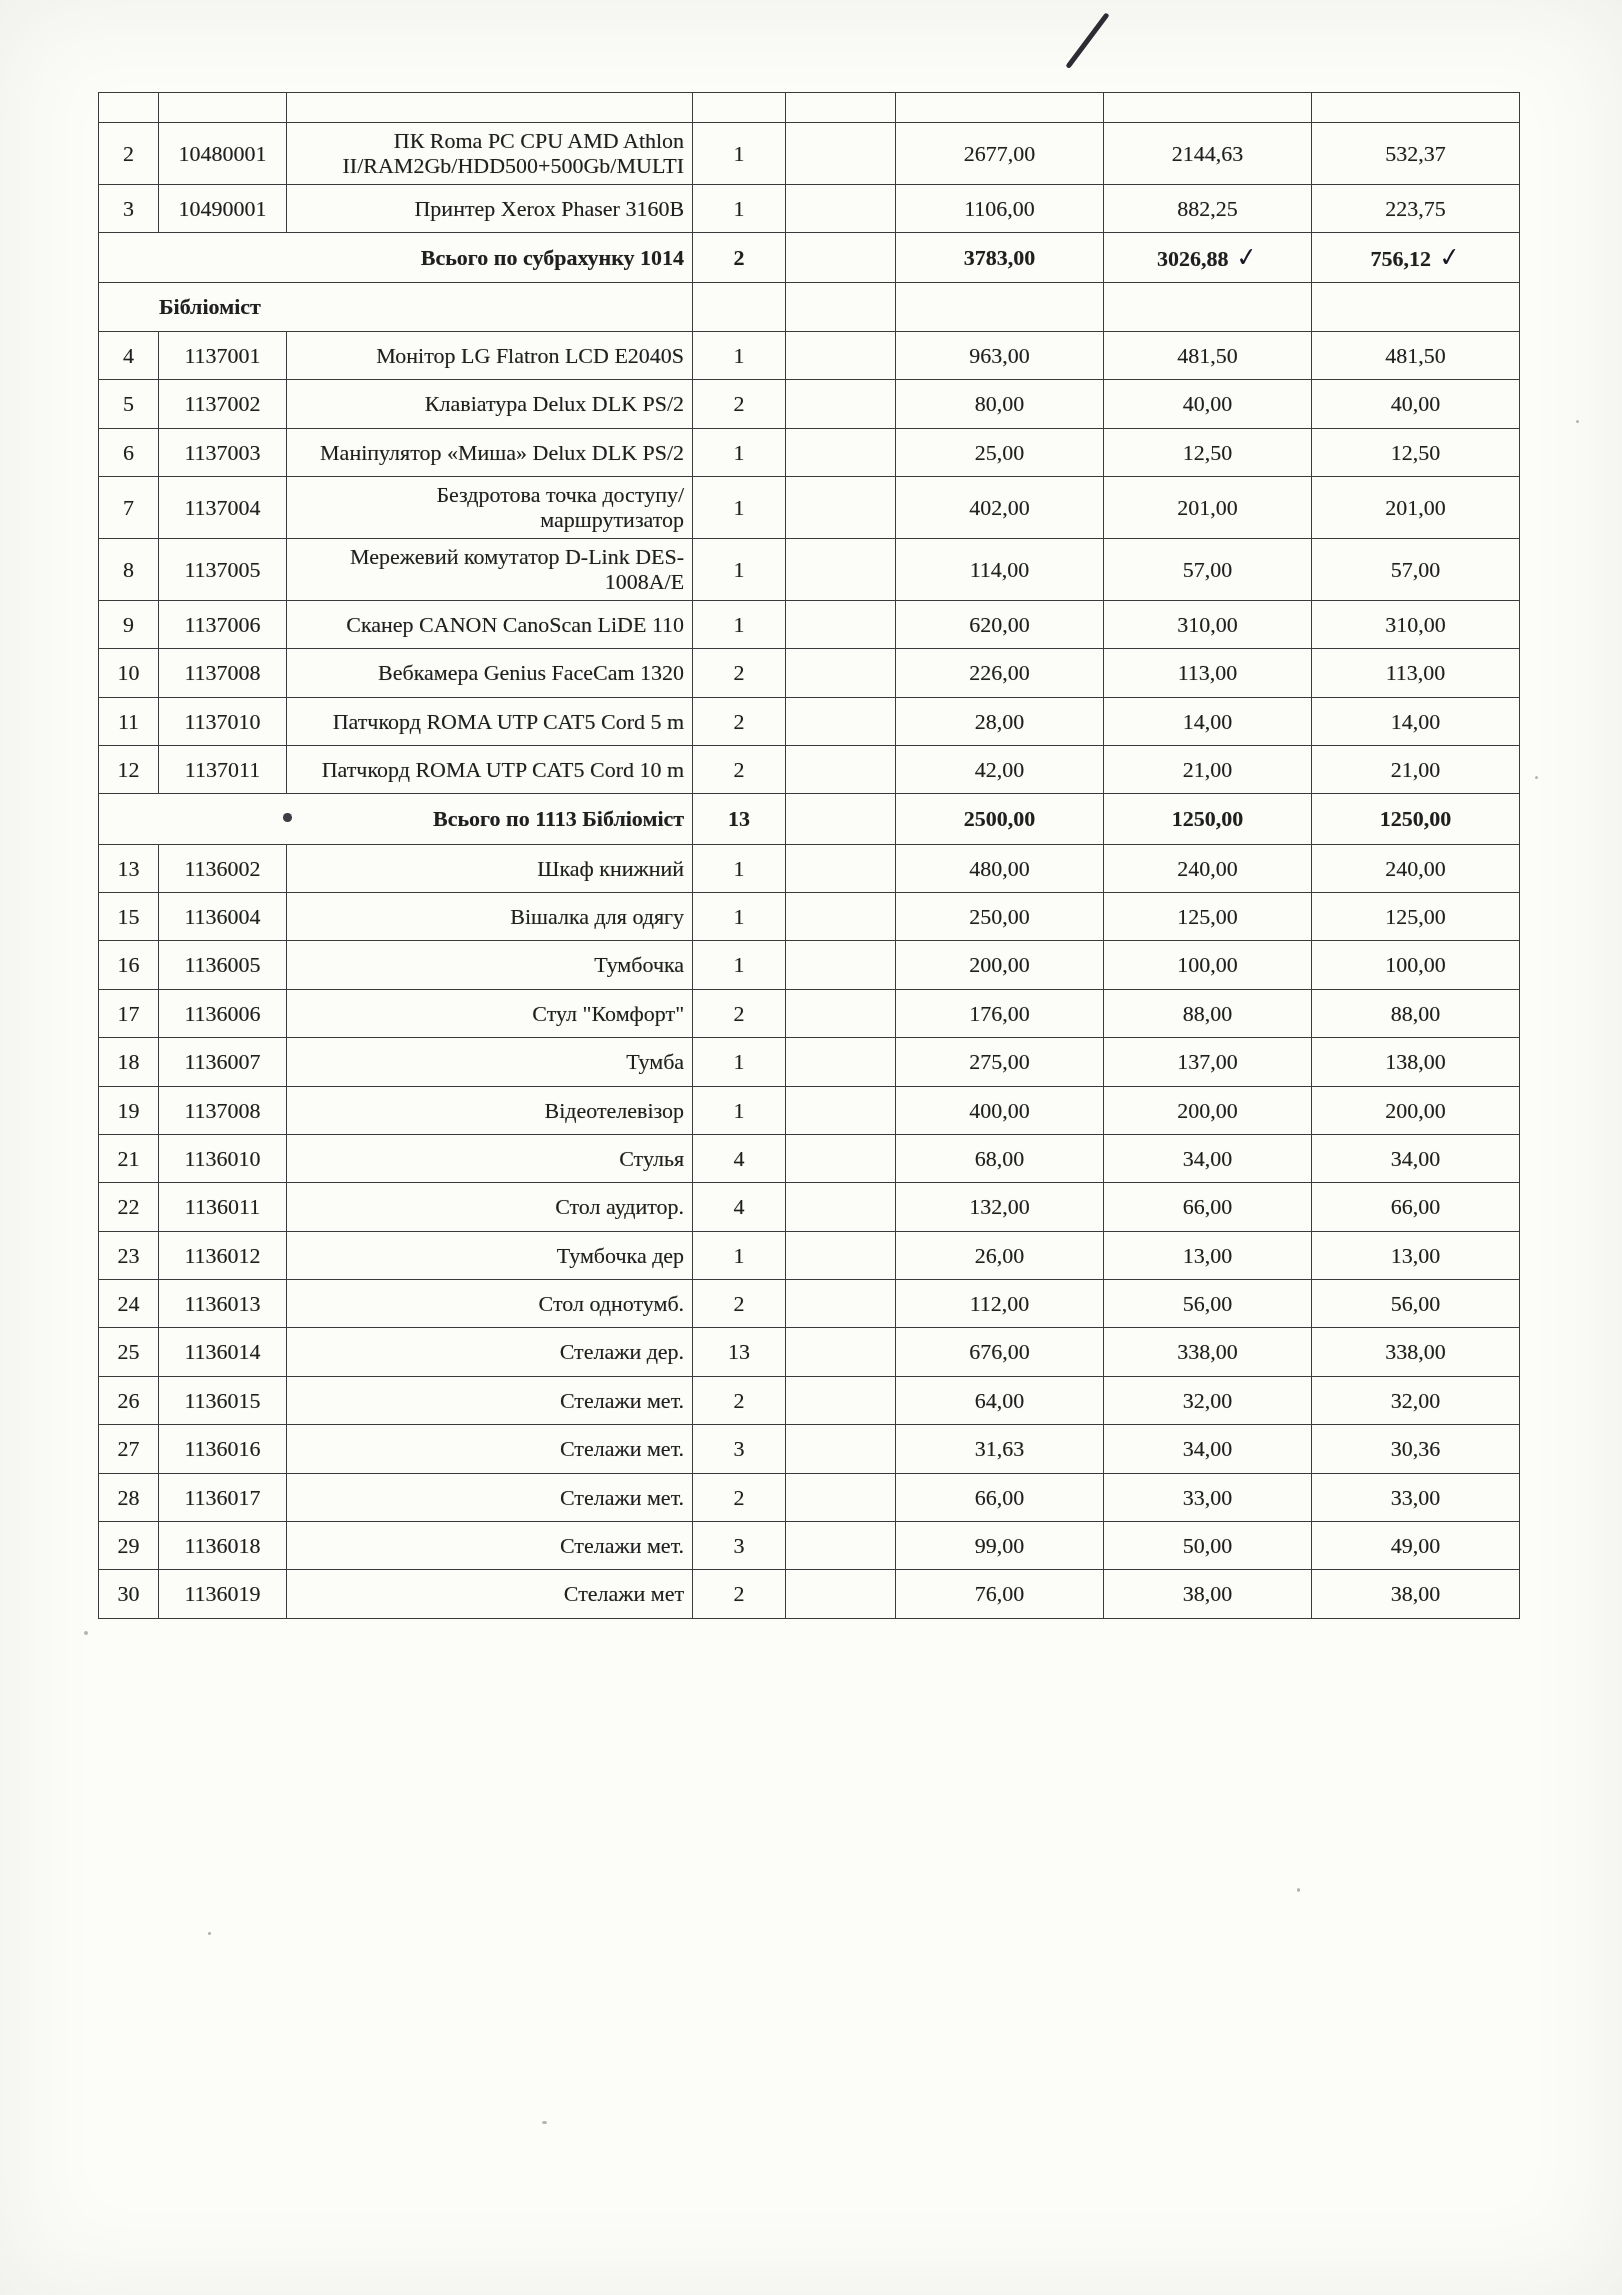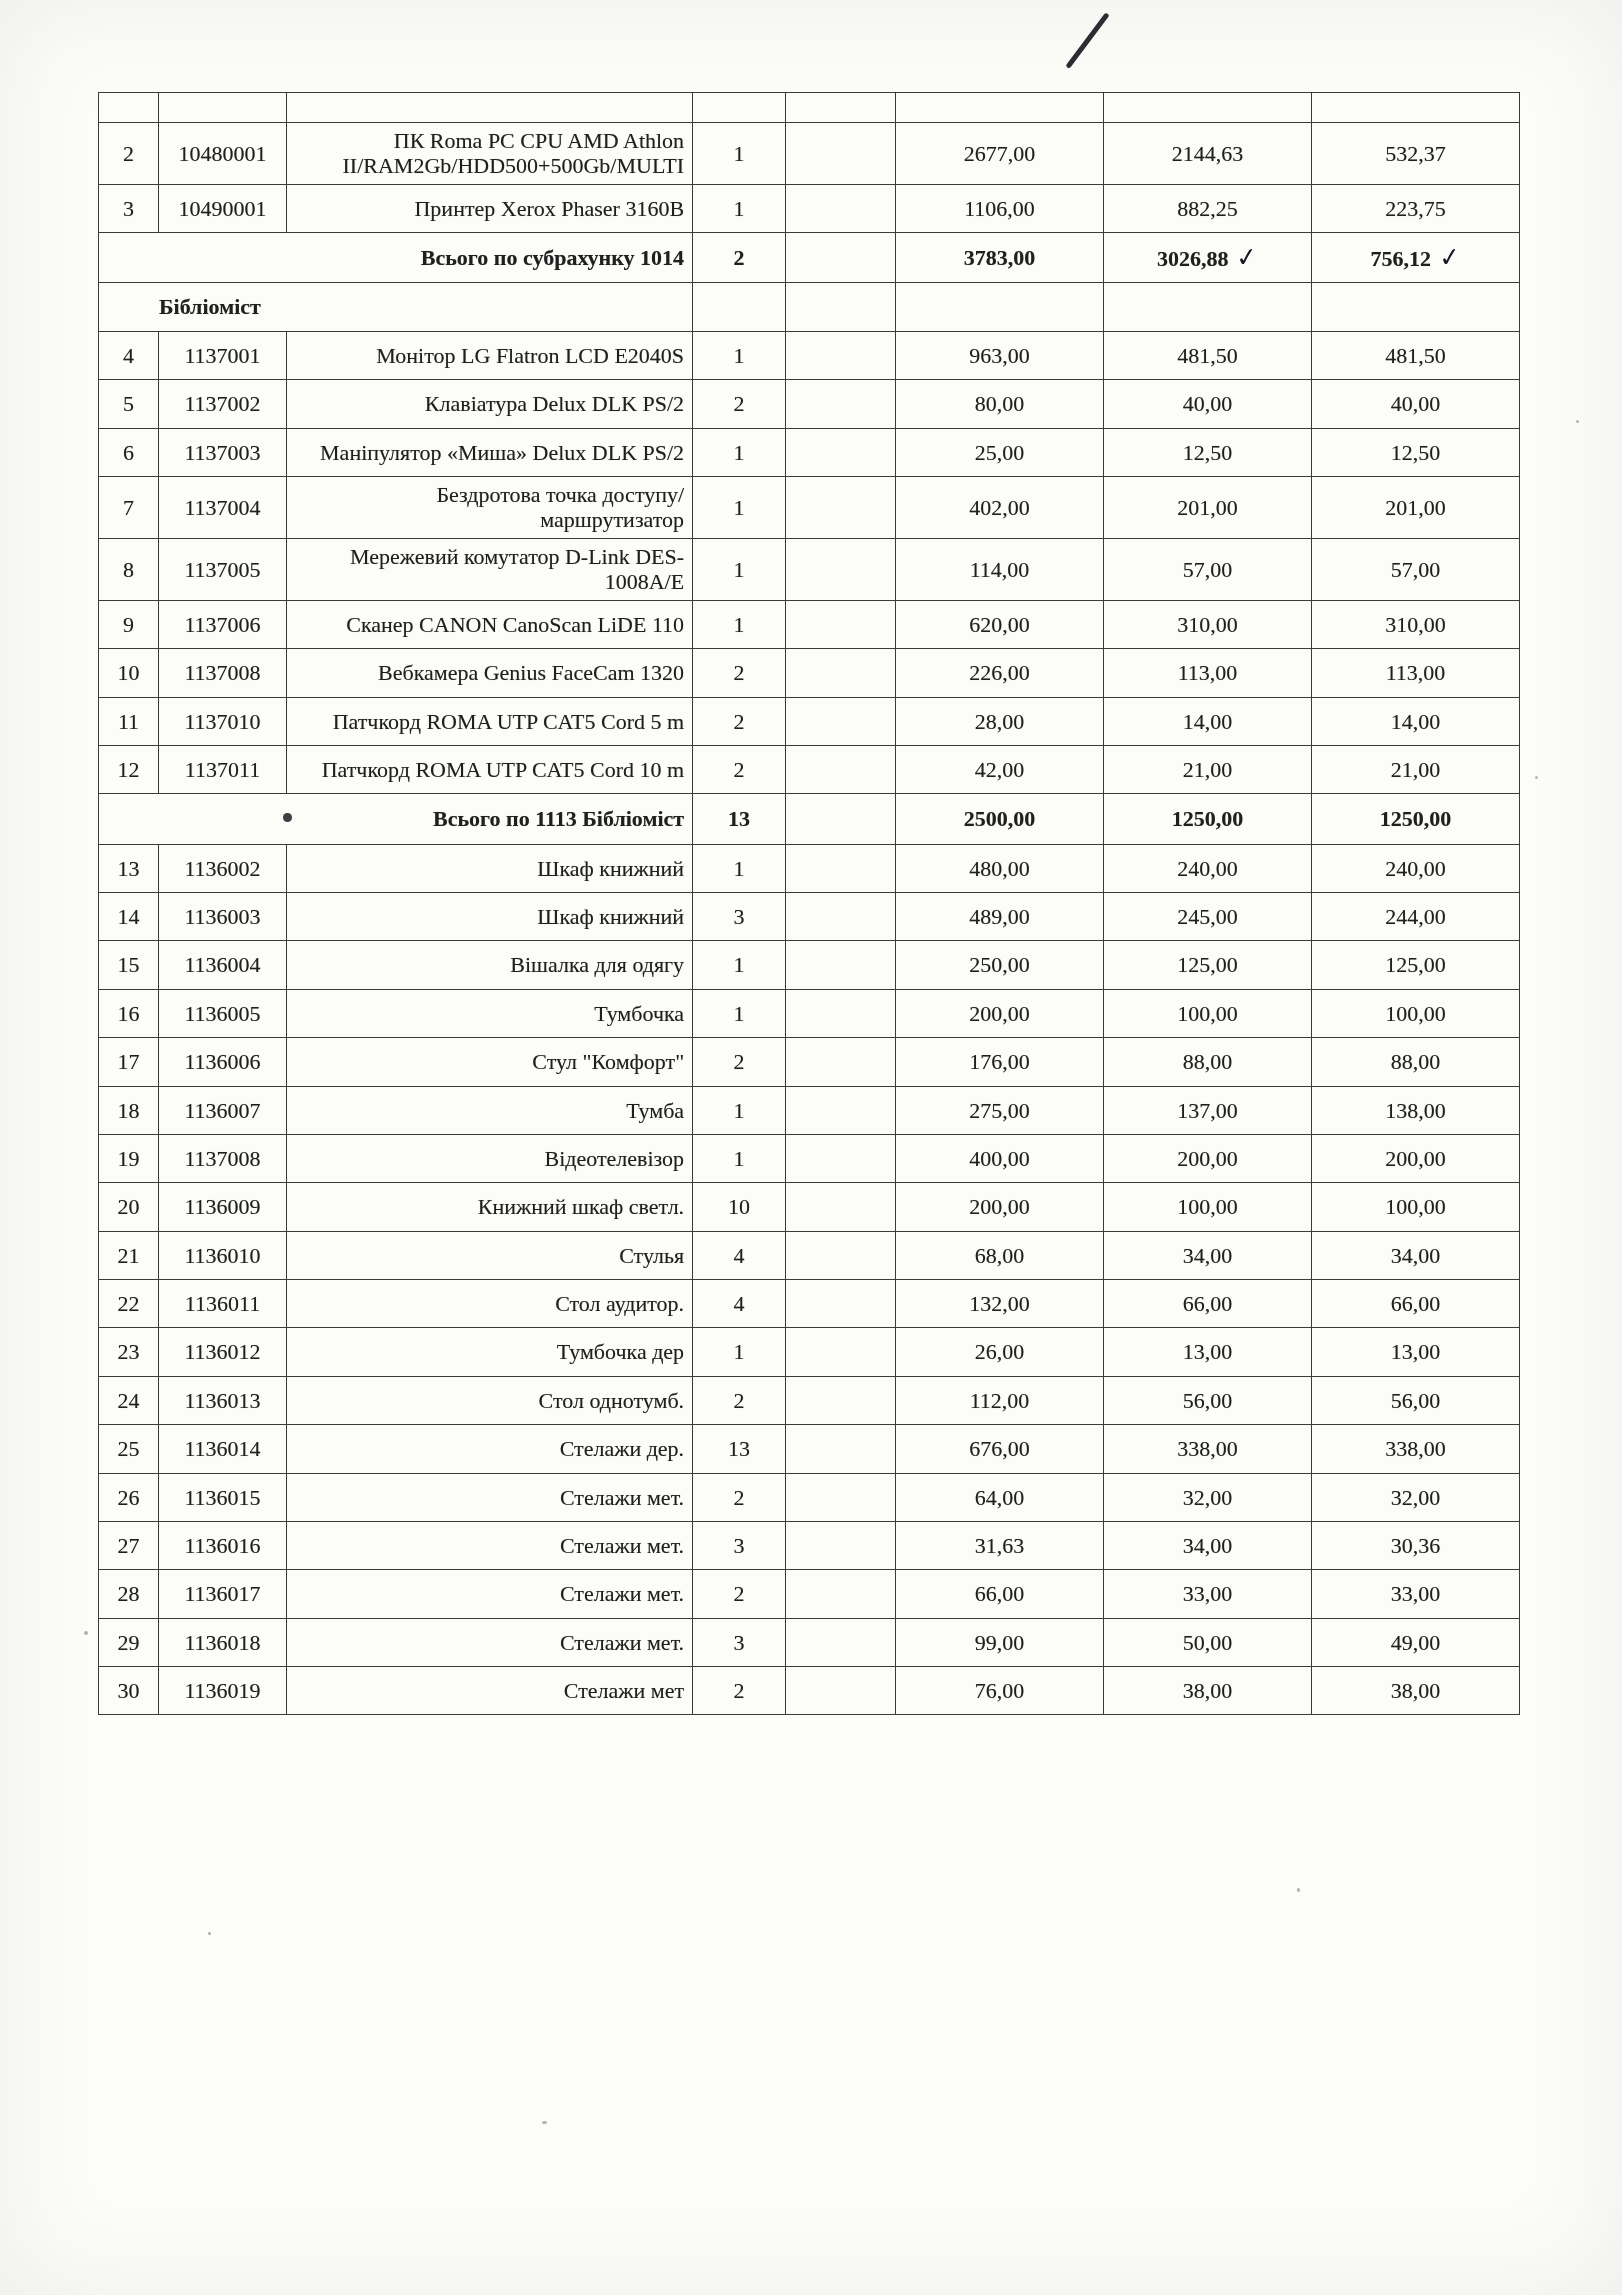--- a/index.html
+++ b/index.html
@@ -222,30 +222,20 @@
           <td><span>13</span></td>
           <td><span>1136002</span></td>
           <td class="cell-name"><span>Шкаф книжний</span></td>
           <td><span>1</span></td>
           <td></td>
           <td><span>480,00</span></td>
           <td><span>240,00</span></td>
           <td><span>240,00</span></td>
         </tr>
         <tr class="r-item">
-          <td><span>14</span></td>
-          <td><span>1136003</span></td>
-          <td class="cell-name"><span>Шкаф книжний</span></td>
-          <td><span>3</span></td>
-          <td></td>
-          <td><span>489,00</span></td>
-          <td><span>245,00</span></td>
-          <td><span>244,00</span></td>
-        </tr>
-        <tr class="r-item">
           <td><span>15</span></td>
           <td><span>1136004</span></td>
           <td class="cell-name"><span>Вішалка для одягу</span></td>
           <td><span>1</span></td>
           <td></td>
           <td><span>250,00</span></td>
           <td><span>125,00</span></td>
           <td><span>125,00</span></td>
         </tr>
         <tr class="r-item">
@@ -280,30 +270,20 @@
         </tr>
         <tr class="r-item">
           <td><span>19</span></td>
           <td><span>1137008</span></td>
           <td class="cell-name"><span>Відеотелевізор</span></td>
           <td><span>1</span></td>
           <td></td>
           <td><span>400,00</span></td>
           <td><span>200,00</span></td>
           <td><span>200,00</span></td>
-        </tr>
-        <tr class="r-item">
-          <td><span>20</span></td>
-          <td><span>1136009</span></td>
-          <td class="cell-name"><span>Книжний шкаф светл.</span></td>
-          <td><span>10</span></td>
-          <td></td>
-          <td><span>200,00</span></td>
-          <td><span>100,00</span></td>
-          <td><span>100,00</span></td>
         </tr>
         <tr class="r-item">
           <td><span>21</span></td>
           <td><span>1136010</span></td>
           <td class="cell-name"><span>Стулья</span></td>
           <td><span>4</span></td>
           <td></td>
           <td><span>68,00</span></td>
           <td><span>34,00</span></td>
           <td><span>34,00</span></td>

